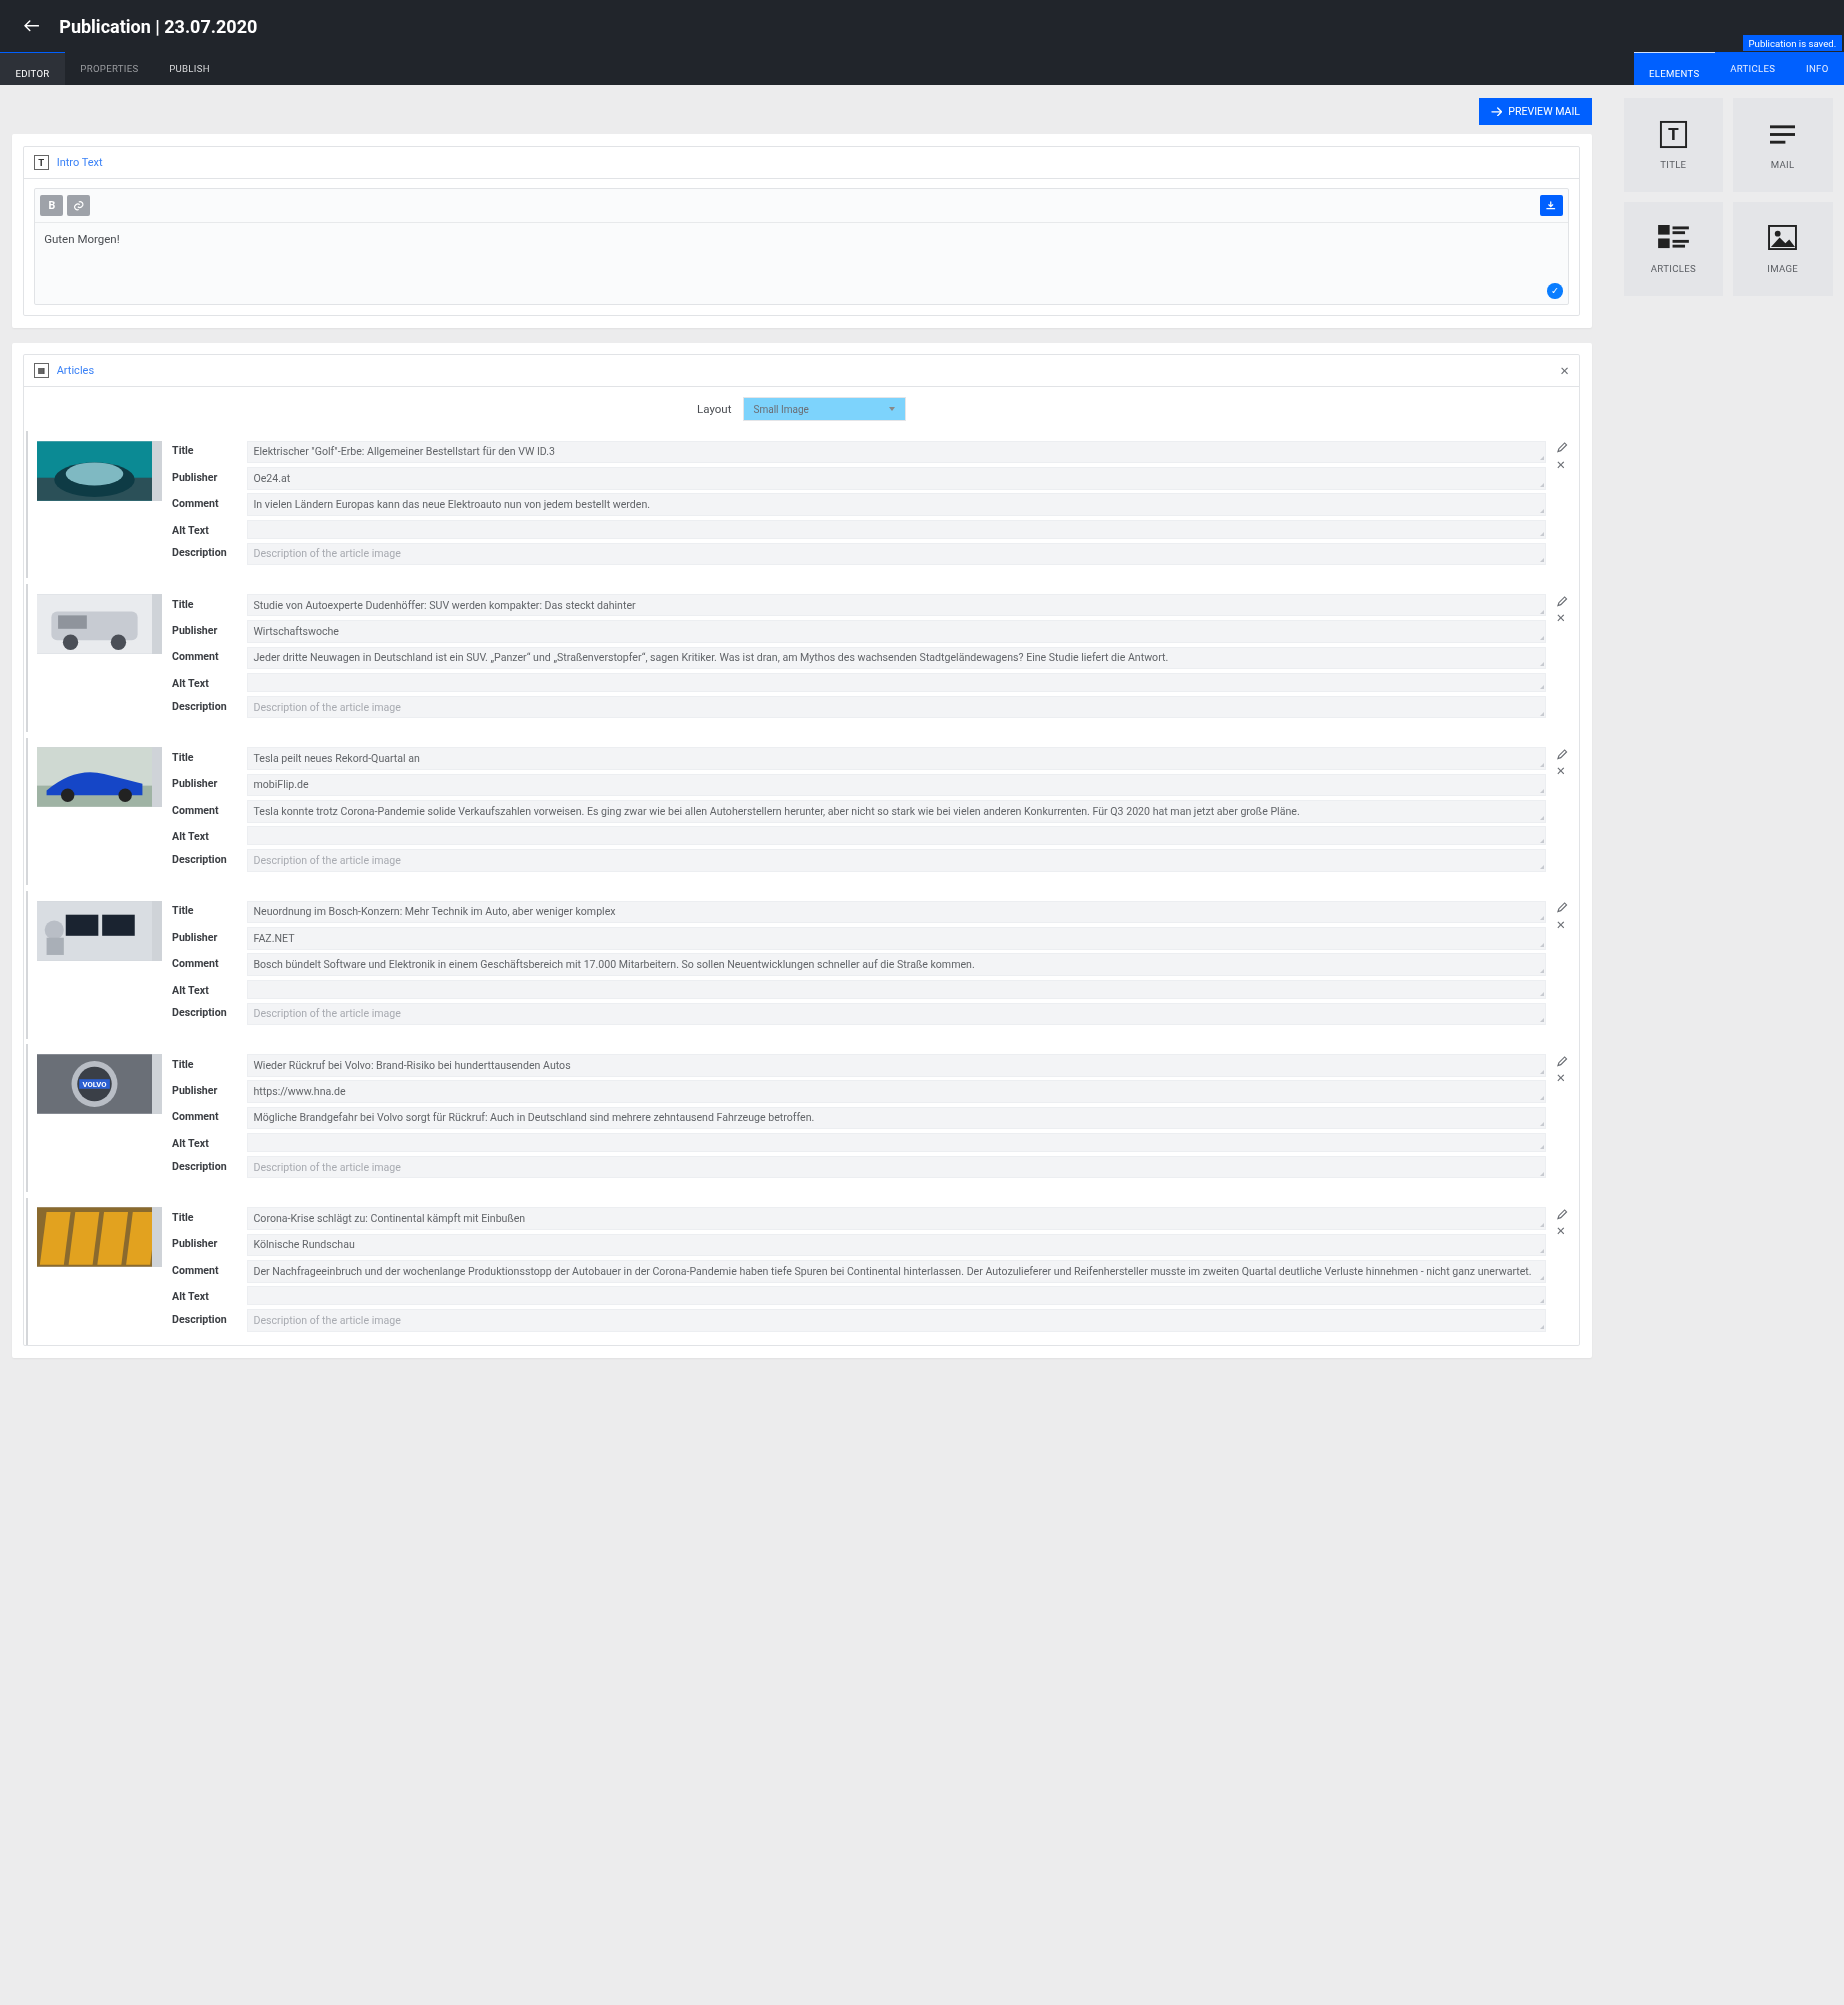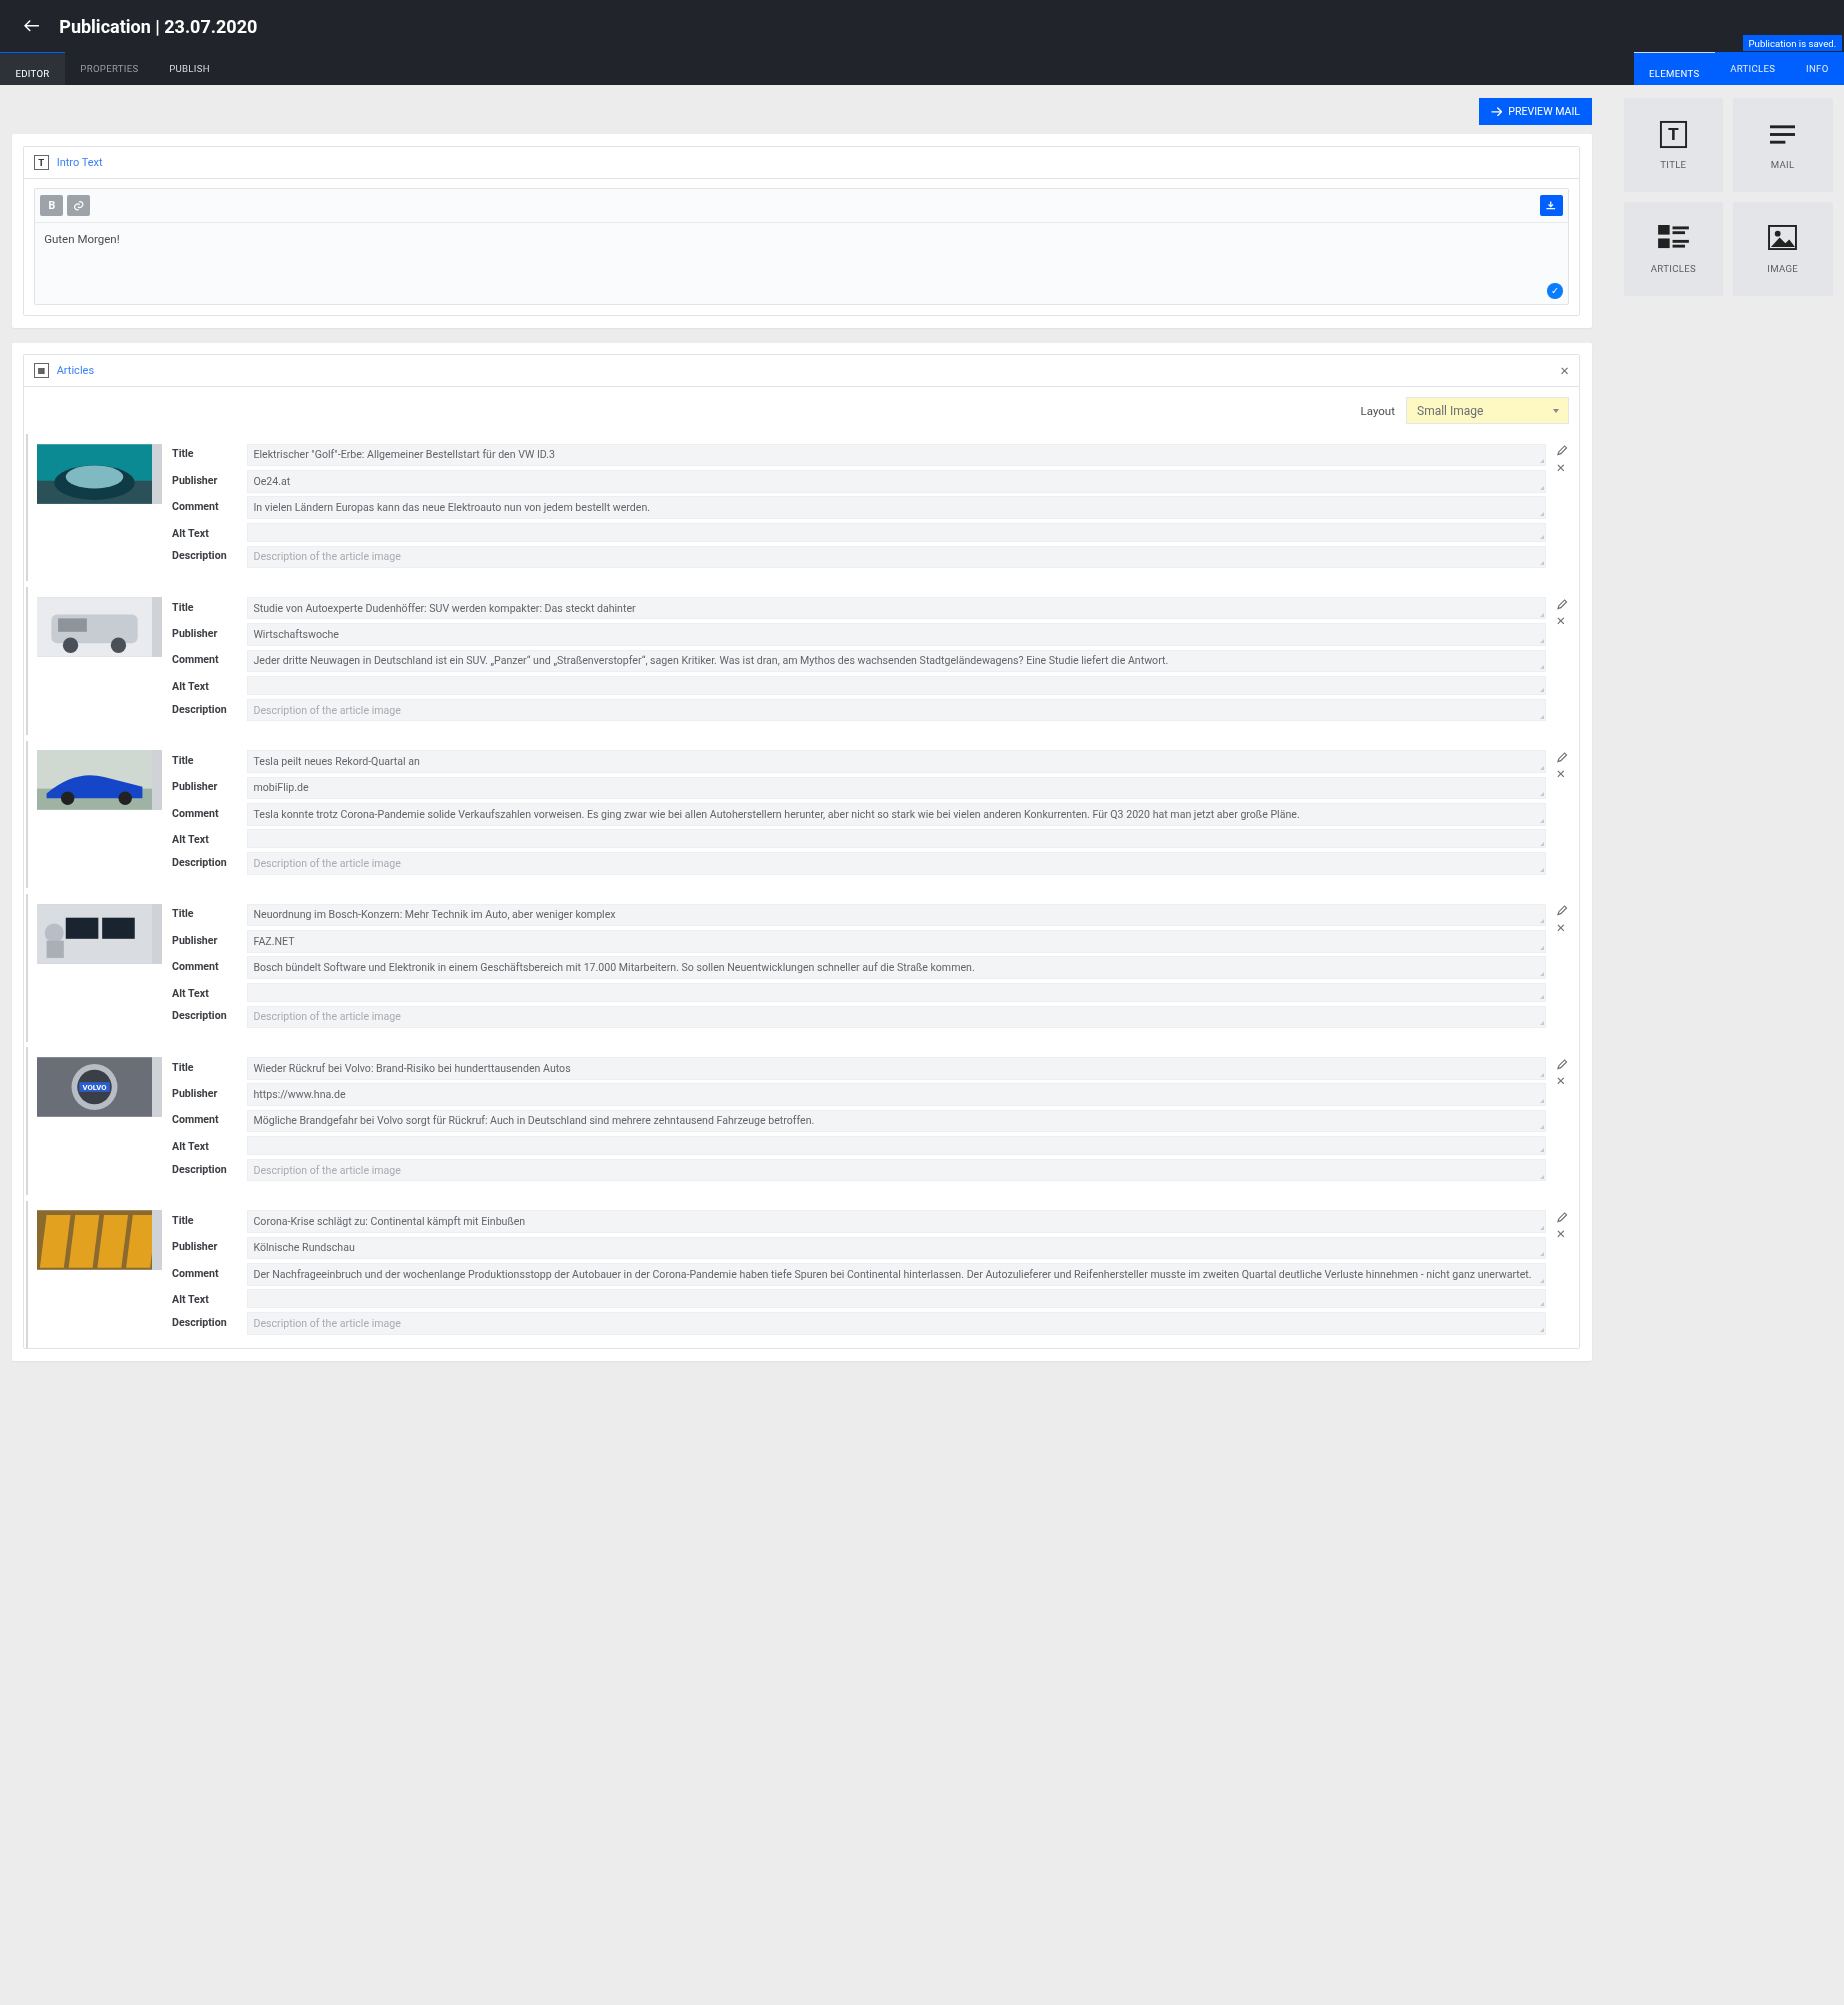--- a/index.html
+++ b/index.html
@@ -31,23 +31,23 @@
 .block-head .close-x{cursor:pointer;color:#6b6e74}
 .intro-body{padding:9.6px}
 .intro-inner{border:1px solid #e1e3e6;background:#fafbfc;border-radius:1.9px}
 .intro-toolbar{display:flex;align-items:center;padding:5.8px;gap:3.8px;border-bottom:1px solid #e7e9eb}
 .tbtn{width:23px;height:21px;background:#9ea2a9;color:#fff;display:flex;align-items:center;justify-content:center;border-radius:1.9px;font-size:10.6px;cursor:pointer}
 .tbtn.link{font-size:10.6px}
 .intro-toolbar .sp{flex:1}
 .tbtn.accent{background:#0060ff}
 .intro-text{padding:9.6px 9.6px 58px;font-size:11.5px;color:#4a4d52;position:relative}
 .intro-check{position:absolute;bottom:5.8px;right:5.8px;width:15.4px;height:15.4px;border-radius:50%;background:#0a7dff;color:#fff;display:flex;align-items:center;justify-content:center;font-size:9.6px}
-.layout-row{display:flex;justify-content:flex-end;align-items:center;gap:11.5px;padding:9.6px 9.6px 0}
+.layout-row{display:flex;justify-content:center;align-items:center;gap:11.5px;padding:9.6px 9.6px 0}
 .layout-row label{font-size:11.5px;color:#4a4d52}
-.select{background:#fef9c3;border:1px solid #e4e5e8;padding:5.8px 27px 5.8px 9.6px;font-size:12px;color:#6b6e74;min-width:163px;position:relative;cursor:pointer}
+.select{background:#7dd3fc;border:1px solid #e4e5e8;padding:5.8px 27px 5.8px 9.6px;font-size:10px;color:#6b6e74;min-width:163px;position:relative;cursor:pointer}
 .select::after{content:"";position:absolute;right:9.6px;top:50%;transform:translateY(-50%);border-left:3.8px solid transparent;border-right:3.8px solid transparent;border-top:4.8px solid #888}
 .article{display:flex;gap:9.6px;padding:9.6px;border-left:2.9px solid #d5d7da;margin:9.6px 1.9px 0}
 .article+.article{margin-top:5.8px}
 .thumb{width:125px;height:60px;background:#cfd3d8;flex-shrink:0;position:relative;overflow:hidden}
 .fields{flex:1;min-width:0}
 .frow{display:flex;align-items:flex-start;gap:9.6px;margin-bottom:3.8px}
 .frow .lab{width:65px;font-size:10.6px;font-weight:700;color:#3a3d42;padding-top:3.8px}
 .frow .val{flex:1;background:#f3f4f6;border:1px solid #eceef1;padding:3.8px 5.8px;font-size:10.6px;color:#626569;min-height:19px;position:relative}
 .frow .val.ph{color:#a8abb1}
 .frow .val .resize{position:absolute;right:1.9px;bottom:1.9px;width:0;height:0;border-right:4.8px solid #c7cad0;border-top:4.8px solid transparent}

